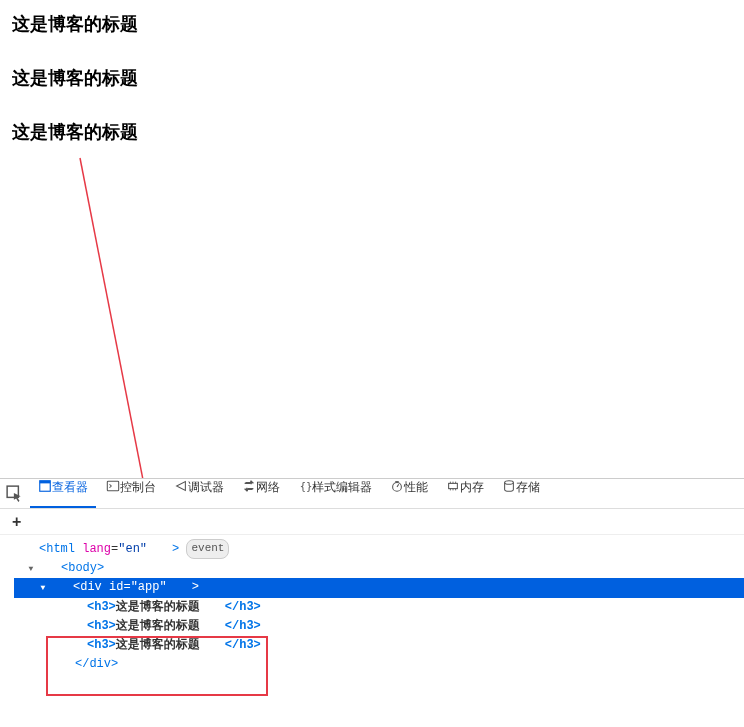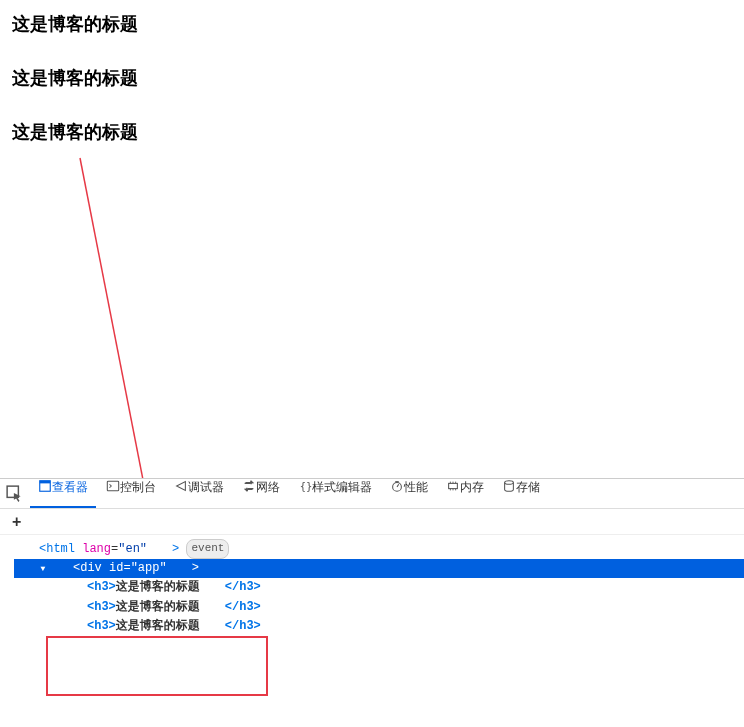--- a/index.html
+++ b/index.html
@@ -255,20 +255,22 @@
       <span>存储</span>
     </div>
   </div>
 
   <div class="devtools-subbar">
     <span class="plus-btn">+</span>
   </div>
 
   <div class="dom-tree">
     <div class="dom-line"><span class="tag">&lt;html</span> <span class="attr-name">lang</span>=<span class="attr-val">"en"</span><span class="tag">&gt;</span> <span class="badge">event</span></div>
+    <div class="dom-line indent-1"><span class="tri open"></span><span class="tag">&lt;body&gt;</span></div>
     <div class="dom-line indent-2 selected-line"><span class="tri open"></span><span class="tag">&lt;div</span> <span class="attr-name">id</span>=<span class="attr-val">"app"</span><span class="tag">&gt;</span></div>
     <div class="dom-line indent-4"><span class="tag">&lt;h3&gt;</span><span class="text">这是博客的标题</span><span class="tag">&lt;/h3&gt;</span></div>
     <div class="dom-line indent-4"><span class="tag">&lt;h3&gt;</span><span class="text">这是博客的标题</span><span class="tag">&lt;/h3&gt;</span></div>
     <div class="dom-line indent-4"><span class="tag">&lt;h3&gt;</span><span class="text">这是博客的标题</span><span class="tag">&lt;/h3&gt;</span></div>
+    <div class="dom-line indent-3"><span class="tag">&lt;/div&gt;</span></div>
   </div>
 </div>
 
 <div class="highlight-box" style="left:46px; top:636px; width:222px; height:60px;"></div>
 
 </body></html>

